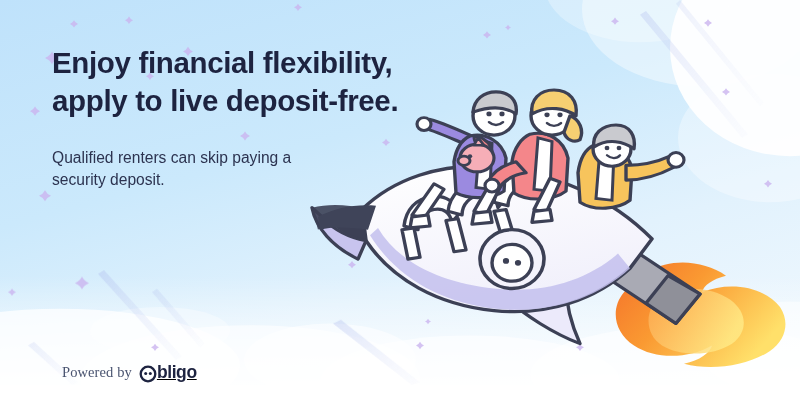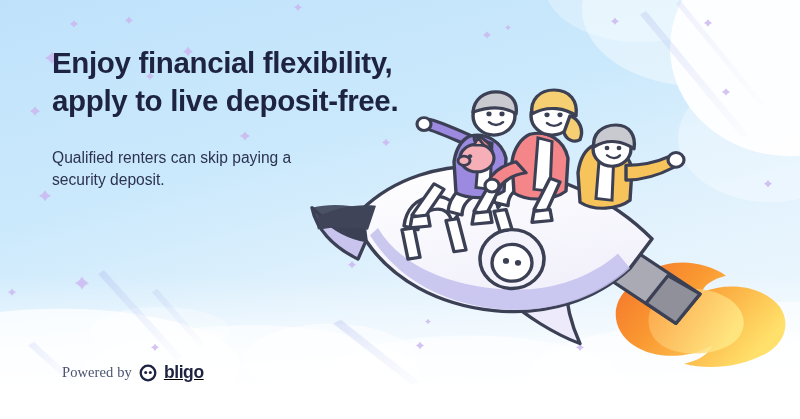--- a/index.html
+++ b/index.html
@@ -54,22 +54,22 @@
     z-index: 6;
   }
   #powered-label {
     font-size: 14.5px;
     color: #4a5470;
     letter-spacing: 0.1px;
     font-family: Liberation Serif, serif;
   }
   #logo-lockup {
     display: flex;
-    align-items: center;
-    gap: 7px;
+    align-items: flex-end;
+    gap: 0;
     text-decoration: underline;
   }
   #logo-word {
     font-size: 17.5px;
     font-weight: bold;
     color: #1d2340;
     letter-spacing: -0.4px;
   }
   #obligo-mark { display: block; }
 </style>

